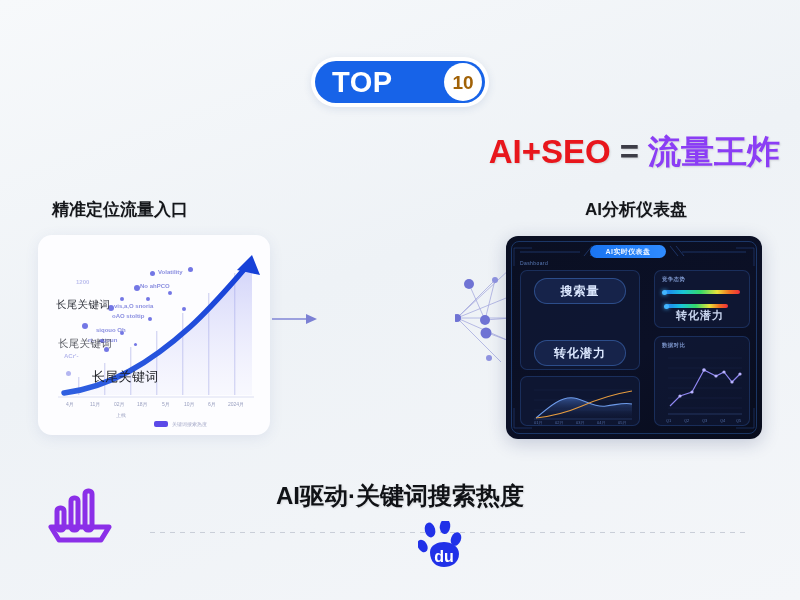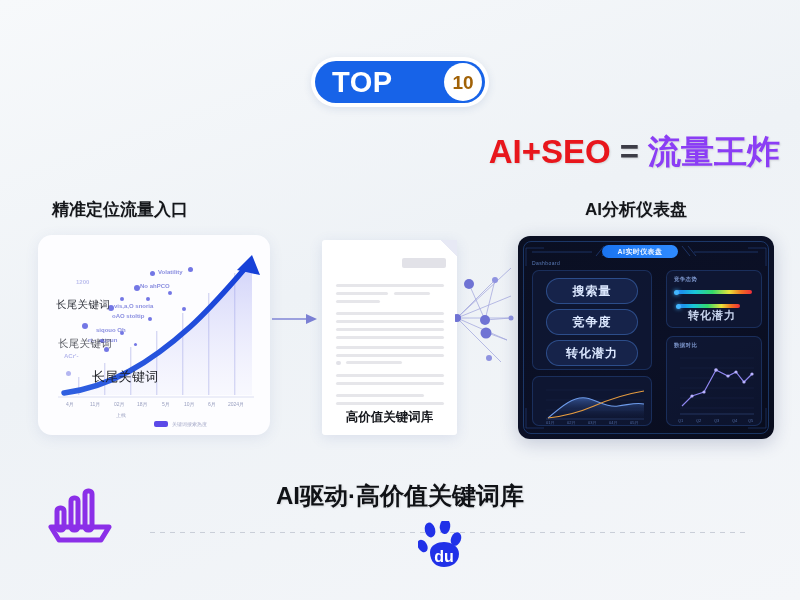--- a/index.html
+++ b/index.html
@@ -102,21 +102,20 @@
 
   
   .nodes { position:absolute; left:455px; top:262px; }
 
   
   .dash {
     position:absolute; left:506px; top:236px; width:256px; height:203px;
     background:linear-gradient(150deg,#0a0f22 0%,#0b1026 55%,#080c1c 100%);
     border-radius:12px; box-shadow:0 4px 18px rgba(30,45,100,.22);
     overflow:hidden;
-    margin-left:12px;
   }
   .dash-glow {
     position:absolute; inset:5px; border:1px solid rgba(60,130,230,.35);
     border-radius:8px; pointer-events:none;
   }
   .dash-badge {
     position:absolute; left:84px; top:9px; width:76px; height:13px;
     background:linear-gradient(90deg,#1a74f0,#2f8bff); border-radius:7px;
     color:#e8f2ff; font-size:7px; font-weight:bold;
     display:flex; align-items:center; justify-content:center;
@@ -281,41 +280,20 @@
     </div>
   </div>
 
   <div class="mid-arrow">
     <svg width="46" height="14">
       <line x1="0" y1="7" x2="34" y2="7" stroke="#8186d6" stroke-width="1.6"></line>
       <polygon points="34,2 45,7 34,12" fill="#7b80d4"></polygon>
     </svg>
   </div>
 
-  <div class="doc-card">
-    <div class="doc-corner"></div>
-    <div class="doc-blob" style="left:80px;top:18px;width:44px;height:10px;"></div>
-    <div class="doc-line" style="left:14px;top:44px;width:108px;"></div>
-    <div class="doc-line" style="left:14px;top:52px;width:52px;"></div>
-    <div class="doc-line" style="left:72px;top:52px;width:36px;"></div>
-    <div class="doc-line" style="left:14px;top:60px;width:44px;"></div>
-    <div class="doc-line" style="left:14px;top:72px;width:108px;"></div>
-    <div class="doc-line" style="left:14px;top:80px;width:108px;"></div>
-    <div class="doc-line" style="left:14px;top:88px;width:108px;"></div>
-    <div class="doc-line" style="left:14px;top:96px;width:108px;"></div>
-    <div class="doc-line" style="left:14px;top:106px;width:108px;"></div>
-    <div class="doc-line" style="left:14px;top:114px;width:108px;"></div>
-    <div class="doc-blob" style="left:14px;top:121px;width:5px;height:4px;"></div>
-    <div class="doc-line" style="left:24px;top:121px;width:56px;"></div>
-    <div class="doc-line" style="left:14px;top:134px;width:108px;"></div>
-    <div class="doc-line" style="left:14px;top:142px;width:108px;"></div>
-    <div class="doc-line" style="left:14px;top:154px;width:88px;"></div>
-    <div class="doc-line" style="left:14px;top:162px;width:108px;"></div>
-    <div class="doc-caption">高价值关键词库</div>
-  </div>
 
   <div class="nodes">
     <svg width="60" height="110">
       <g stroke="#9a9edb" stroke-width=".8" fill="none" opacity=".85">
         <line x1="2" y1="56" x2="56" y2="6"></line>
         <line x1="2" y1="56" x2="40" y2="18"></line>
         <line x1="2" y1="56" x2="56" y2="34"></line>
         <line x1="2" y1="56" x2="56" y2="56"></line>
         <line x1="2" y1="56" x2="52" y2="78"></line>
         <line x1="2" y1="56" x2="46" y2="100"></line>
@@ -352,21 +330,20 @@
         <path d="M8,172 L8,192 L26,192"></path>
         <path d="M248,172 L248,192 L230,192"></path>
       </g>
     </svg>
 
     <div class="dash-badge">AI实时仪表盘</div>
     <div class="dash-logo">Dashboard</div>
 
     <div class="dash-panel" style="left:14px;top:34px;width:120px;height:100px;"></div>
     <div class="pill" style="left:28px;top:42px;">搜索量</div>
-    <div class="pill" style="left:28px;top:73px;">竞争度</div>
     <div class="pill" style="left:28px;top:104px;">转化潜力</div>
 
     <div class="dash-panel" style="left:148px;top:34px;width:96px;height:58px;"></div>
     <div class="mini-title" style="left:156px;top:40px;">竞争态势</div>
     <div class="grad-bar" style="left:158px;top:54px;width:76px;"></div>
     <div class="bar-dot" style="left:156px;top:53.5px;"></div>
     <div class="grad-bar" style="left:160px;top:68px;width:62px;"></div>
     <div class="bar-dot" style="left:158px;top:67.5px;"></div>
     <div class="overlay-txt" style="left:170px;top:72px;">转化潜力</div>
 
@@ -417,21 +394,21 @@
       </g>
       <line x1="14" y1="66" x2="88" y2="66" stroke="#33497f" stroke-width=".6"></line>
     </svg>
     <div class="dash-tick" style="left:160px;top:182px;">Q1</div>
     <div class="dash-tick" style="left:178px;top:182px;">Q2</div>
     <div class="dash-tick" style="left:196px;top:182px;">Q3</div>
     <div class="dash-tick" style="left:214px;top:182px;">Q4</div>
     <div class="dash-tick" style="left:230px;top:182px;">Q5</div>
   </div>
 
-  <div class="footer-head">AI驱动·高价值关键词库</div>
+  <div class="footer-head">AI驱动·关键词搜索热度</div>
   <div class="footer-rule"></div>
 
   <div class="brand-icon">
     <svg width="70" height="66" viewBox="0 0 70 66">
       <g fill="none" stroke="#8b2fe8" stroke-width="5" stroke-linejoin="round" stroke-linecap="round">
         <rect x="12" y="26" width="7" height="22" rx="3"></rect>
         <rect x="26" y="16" width="7" height="32" rx="3"></rect>
         <rect x="40" y="9" width="7" height="39" rx="3"></rect>
         <path d="M6,45 L64,45 L56,58 L14,58 Z"></path>
       </g>

